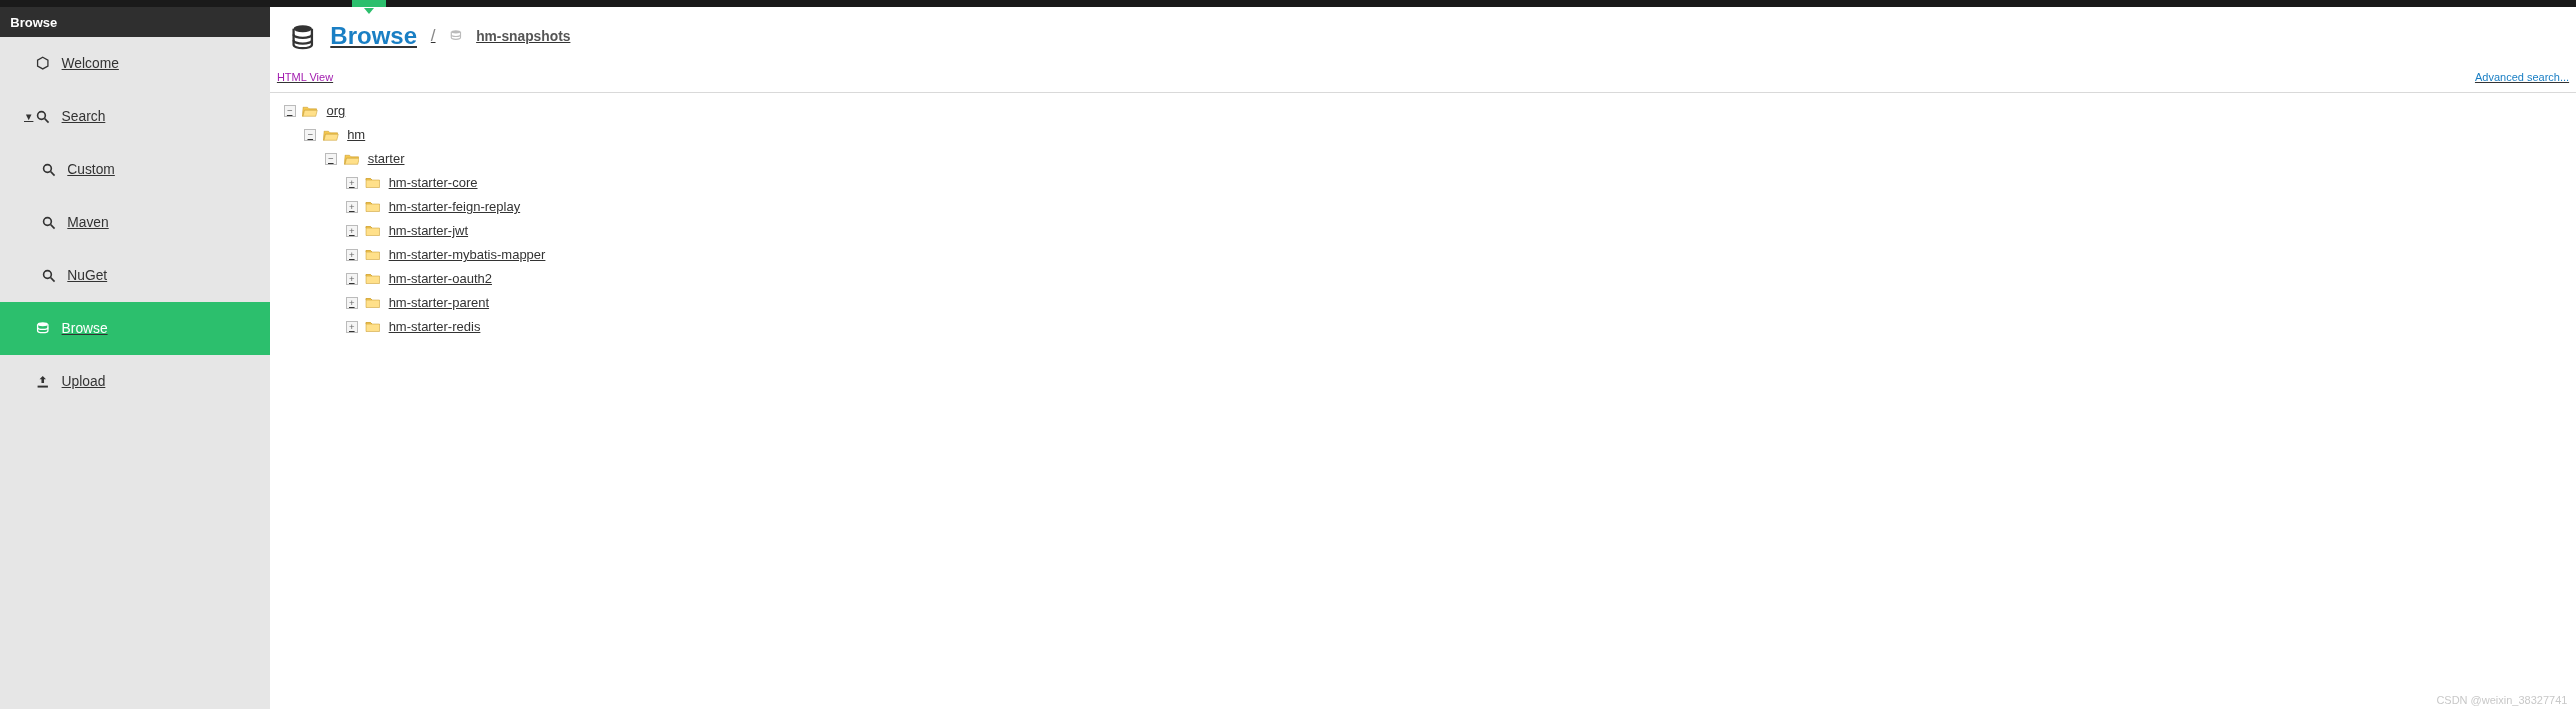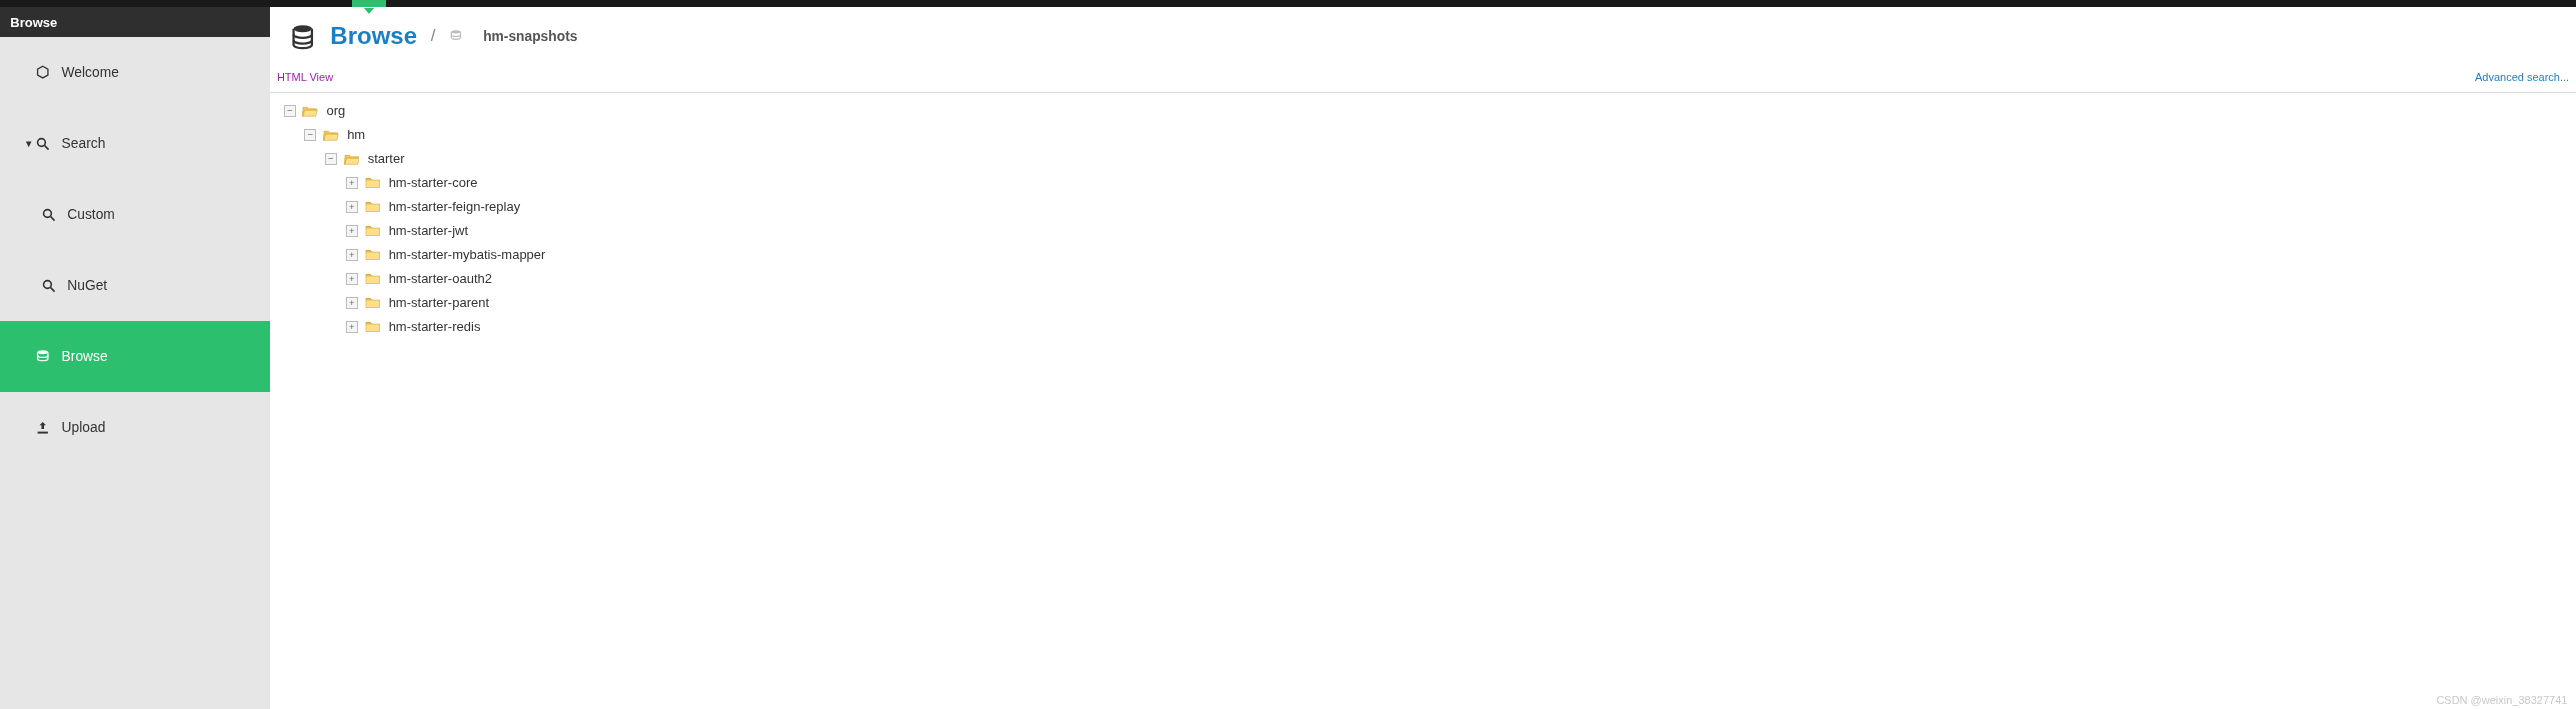--- a/index.html
+++ b/index.html
@@ -2,37 +2,37 @@
 <html style="font-size:13.8px"><head>
 <meta charset="utf-8">
 <style>
 * { margin: 0; padding: 0; box-sizing: border-box; }
 body { font-family: "Helvetica Neue", Arial, sans-serif; font-size: 12px; background: #fff; color: #333; width: 2576px; }
 
 .topbar { height: 6.9px; background: #1a1a1a; }
 .topbar-accent { position: absolute; left: 352px; top: 0; width: 34px; height: 6.9px; background: #2cbf6d; }
 .topbar-accent:after { content: ""; position: absolute; bottom: -6.9px; left: 50%; margin-left: -5.2px; width: 0; height: 0; border-left: 5.2px solid transparent; border-right: 5.2px solid transparent; border-top: 6.9px solid #2cbf6d; }
 
-.app { display: flex; }
+.app { display: flex; text-decoration: underline; }
 
 .sidebar { width: 270px; background: #e6e6e6; min-height: 703px; }
 .sidebar-header { background: #2f2f2f; color: #fff; padding: 7.7px 10.3px; font-size: 13px; font-weight: 600; }
-.side-item { display: flex; align-items: center; padding: 27px 12px; font-size: 13.8px; color: #333; cursor: pointer; gap: 10.3px; }
+.side-item { display: flex; align-items: center; padding: 18px 12px; font-size: 13.8px; color: #333; cursor: pointer; gap: 10.3px; }
 .side-item.level1 { padding-left: 24px; }
 .side-item.level2 { padding-left: 40px; }
 .side-item.active { background: #2cbf6d; color: #fff; }
 .side-item .chev { width: 8.6px; display: inline-flex; font-size: 9.5px; color: #333; }
 .side-item.level1 .chev { width:0; }
 .side-item .icon { width: 17px; height: 17px; display: inline-flex; align-items: center; justify-content: center; }
 
 .main { flex: 1; display: flex; flex-direction: column; }
 .content-header { padding: 15.5px 19px 12px 19px; display: flex; align-items: center; gap: 13.8px; border-bottom: none; }
 .content-header .title { font-size: 24px; font-weight: 600; color: #1a7fc4; }
 .content-header .sep { font-size: 17px; color: #888; }
-.content-header .crumb { font-size: 13.8px; color: #555; font-weight: 600; display: flex; align-items: center; gap: 20px; }
+.content-header .crumb { font-size: 13.8px; color: #555; font-weight: 600; display: flex; align-items: center; gap: 13px; }
 
 .content-toolbar { display: flex; padding: 0 6.9px; height: 31px; align-items: center; border-bottom: 0.9px solid #d9d9d9; }
 .content-toolbar .link-left { color: #a21caf; font-size: 11px; cursor: pointer; }
 .content-toolbar .spacer { flex: 1; }
 .content-toolbar .link-right { color: #1a7fc4; font-size: 11px; cursor: pointer; }
 
 .tree { padding: 5.2px 3.4px; font-size: 13px; color: #333; }
 .tree-row { display: flex; align-items: center; height: 24px; cursor: pointer; gap: 3.4px; }
 .tree-row .indent { display: inline-block; }
 .tree-row .toggle { width: 12px; height: 12px; border: 0.9px solid #bbb; background: #f5f5f5; display: inline-flex; align-items: center; justify-content: center; font-size: 9.5px; line-height: 1; color: #666; margin-right: 3.4px; }
@@ -75,20 +75,29 @@
           <span>Search</span>
         </div>
         <div class="side-item level2">
           <span class="icon">
             <svg width="15.5" height="15.5" viewBox="0 0 24 24">
               <circle cx="10" cy="10" r="6" fill="none" stroke="#333" stroke-width="2.5"></circle>
               <line x1="15" y1="15" x2="21" y2="21" stroke="#333" stroke-width="2.5"></line>
             </svg>
           </span>
           <span>Custom</span>
+        </div>
+        <div class="side-item level2">
+          <span class="icon">
+            <svg width="15.5" height="15.5" viewBox="0 0 24 24">
+              <circle cx="10" cy="10" r="6" fill="none" stroke="#333" stroke-width="2.5"></circle>
+              <line x1="15" y1="15" x2="21" y2="21" stroke="#333" stroke-width="2.5"></line>
+            </svg>
+          </span>
+          <span>Maven</span>
         </div>
         <div class="side-item level2">
           <span class="icon">
             <svg width="15.5" height="15.5" viewBox="0 0 24 24">
               <circle cx="10" cy="10" r="6" fill="none" stroke="#333" stroke-width="2.5"></circle>
               <line x1="15" y1="15" x2="21" y2="21" stroke="#333" stroke-width="2.5"></line>
             </svg>
           </span>
           <span>NuGet</span>
         </div>

